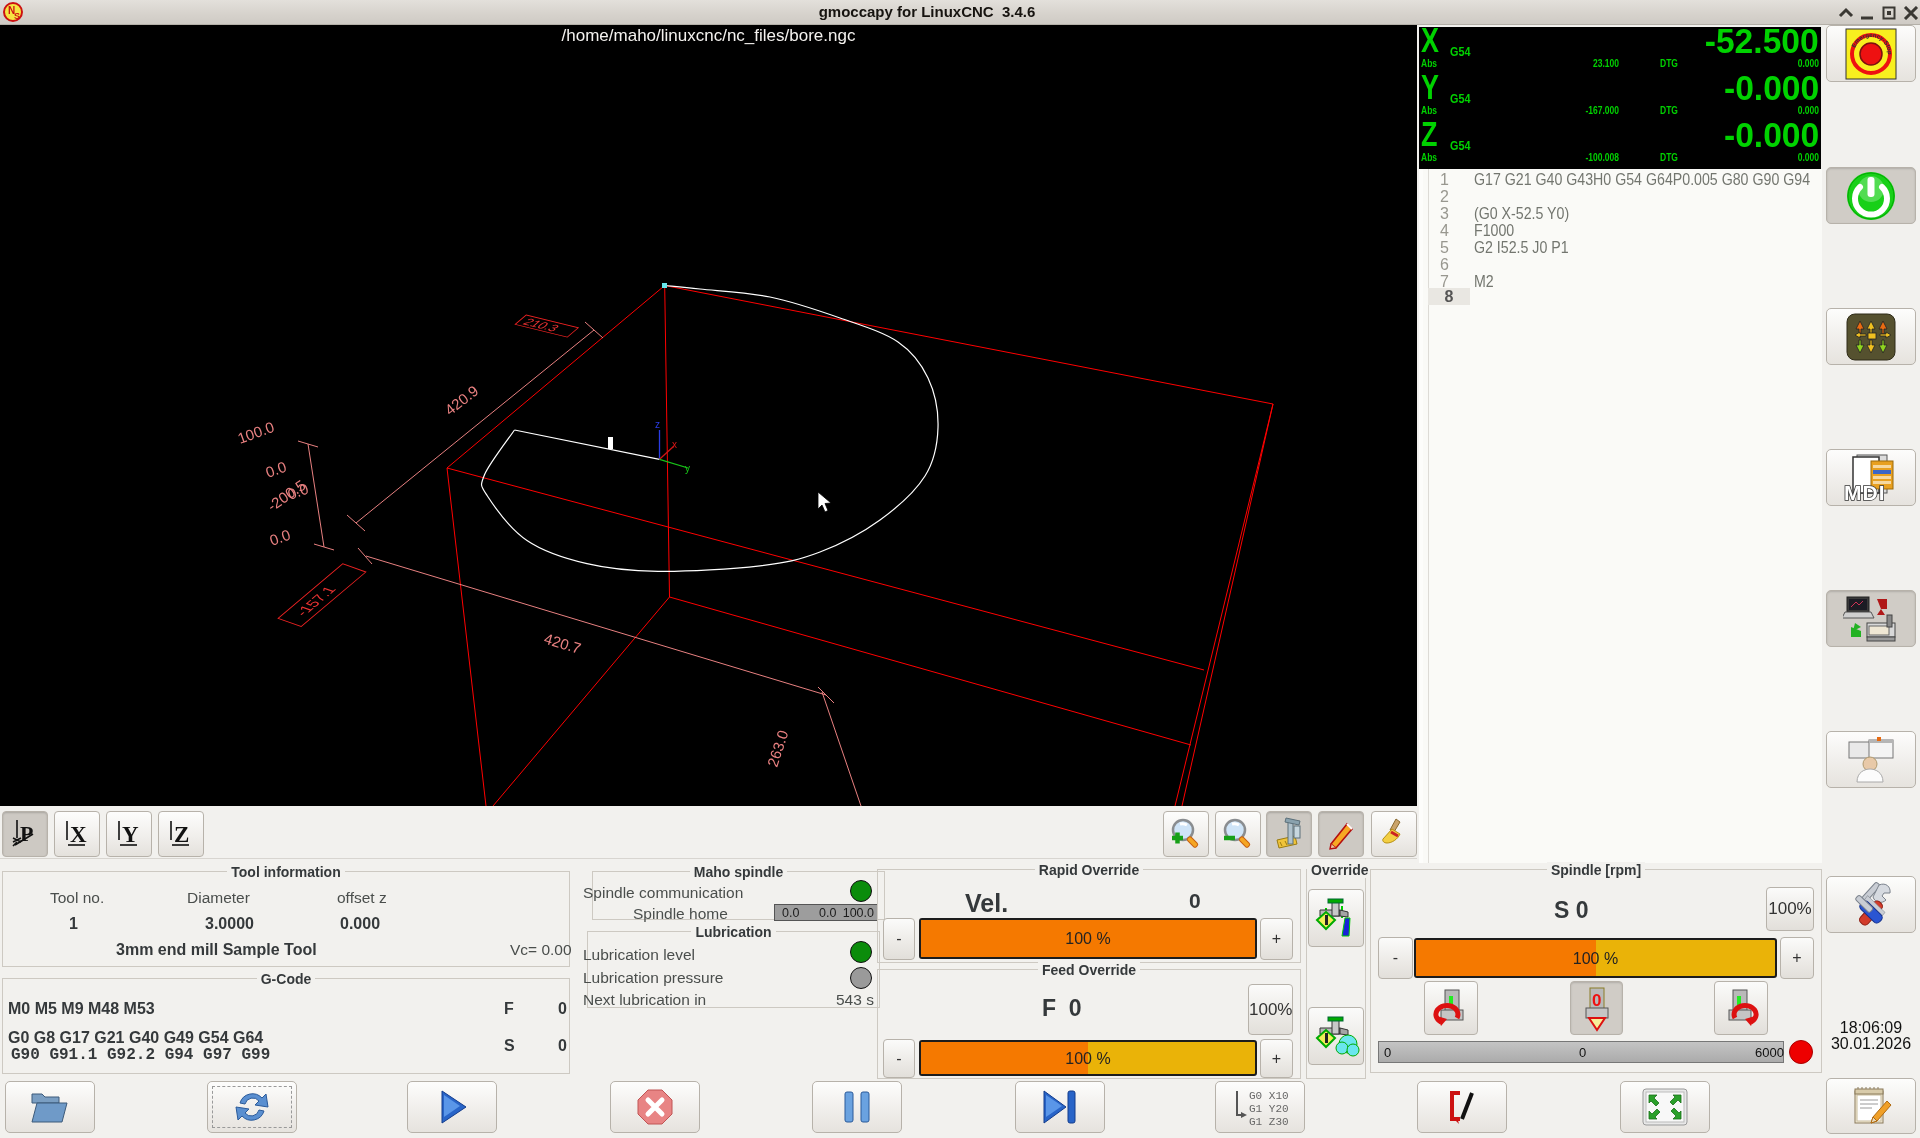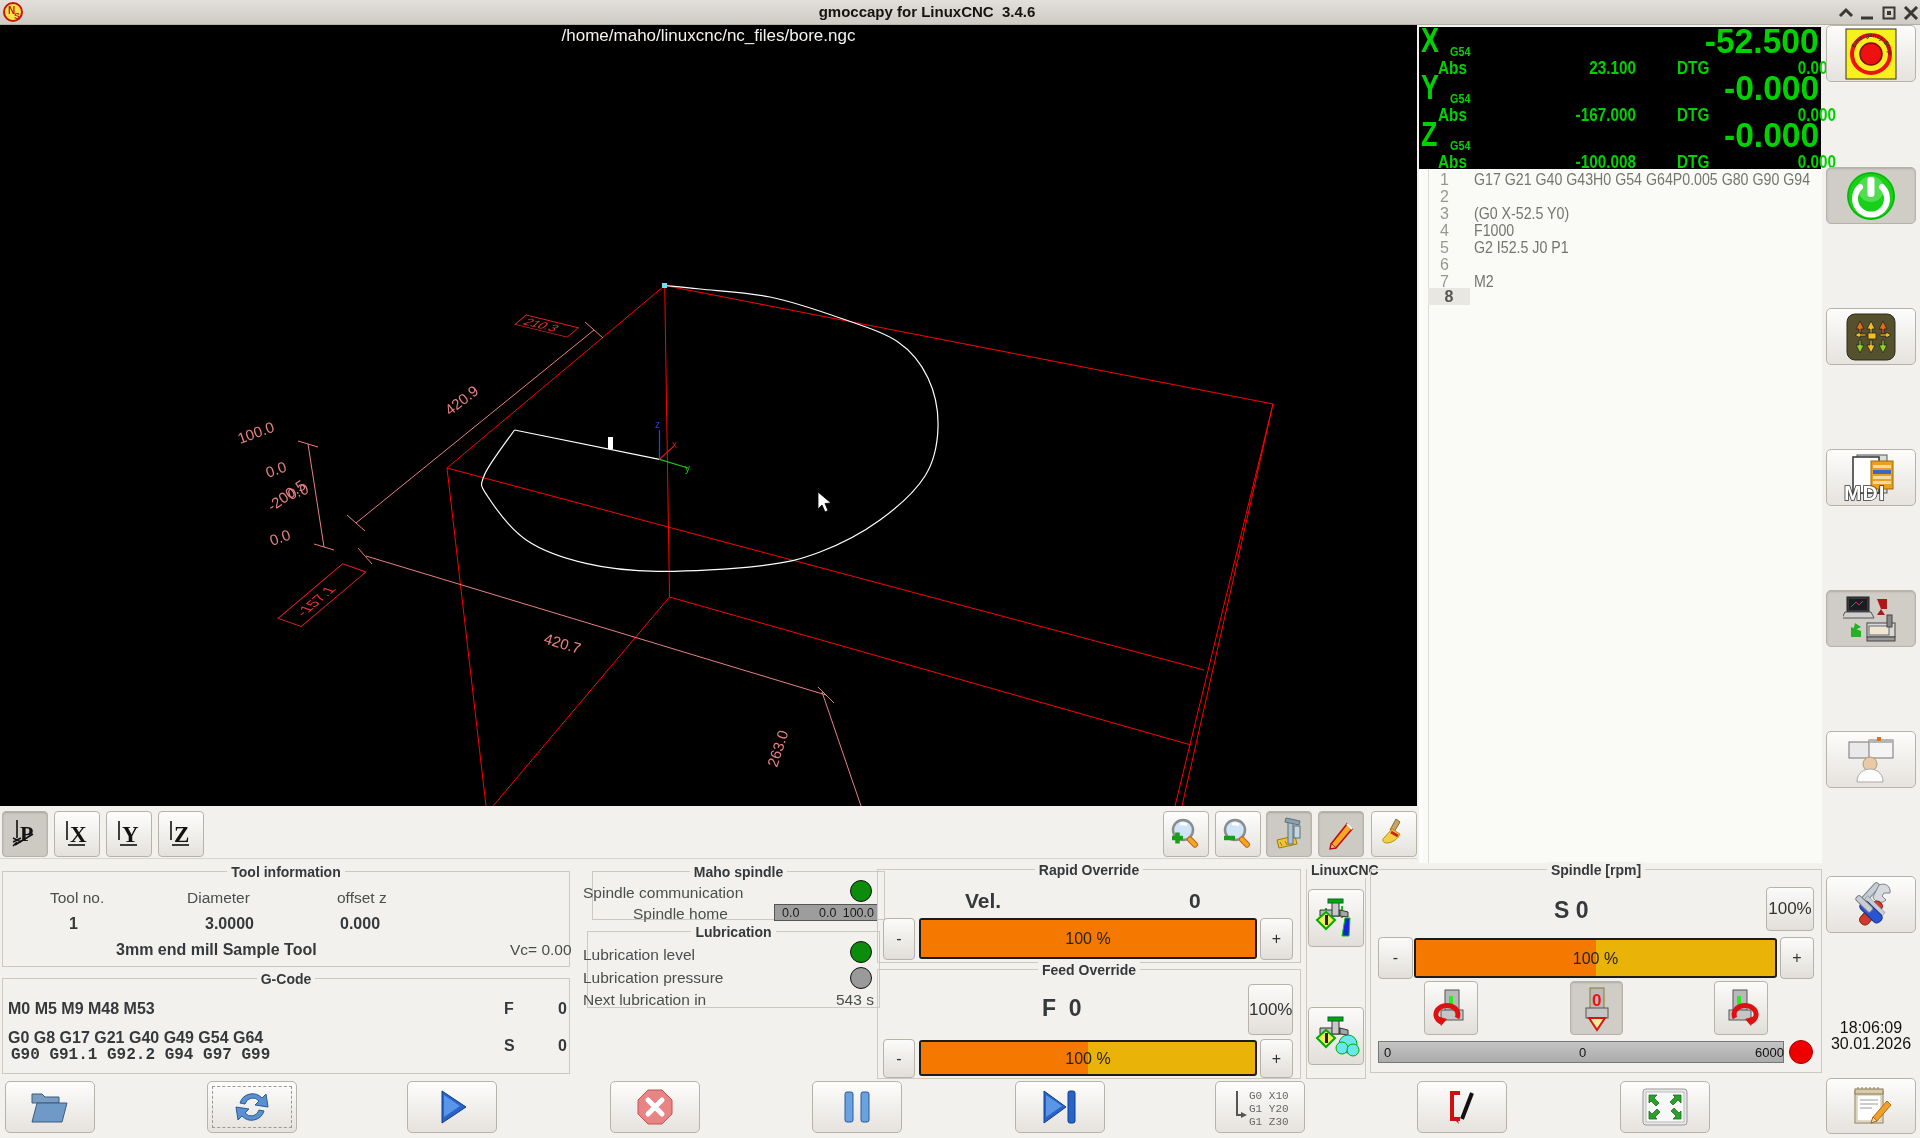--- a/index.html
+++ b/index.html
@@ -18,21 +18,21 @@
   #gfxbar { left:0; top:806px; width:1417px; height:53px; background:#f2f1ee; border-bottom:1px solid #d8d5d0;}
   .tbtn { position:absolute; top:5px; width:46px; height:46px; border:1px solid #b7b2aa; border-radius:4px;
      background:linear-gradient(#fdfdfc,#efedea 60%,#e4e1dc); }
   .tbtn.pressed { background:#cdc9c3; box-shadow:inset 0 1px 2px rgba(0,0,0,.18); }
   
   #dro { left:1419px; top:27px; width:402px; height:142px; background:#000; color:#00d200; }
   .axrow { position:absolute; left:0; width:402px; height:47px; }
   .axletter { position:absolute; left:2px; top:-7px; font-size:34.5px; font-weight:bold; transform:scaleX(.78); transform-origin:0 50%; }
   .axg54 { position:absolute; left:31px; top:16px; font-size:13.5px; font-weight:bold; transform:scaleX(.8); transform-origin:0 50%; }
   .axmain { position:absolute; right:2px; top:-7px; font-size:35px; font-weight:bold; transform:scaleX(.96); transform-origin:100% 50%;}
-  .axsub { position:absolute; left:17px; top:30px; width:402px; font-size:18px; font-weight:bold; height:16px;}
+  .axsub { position:absolute; left:0; top:30px; width:402px; font-size:10px; font-weight:bold; height:16px;}
   .axsub .abs { left:2px; transform:scaleX(.85); transform-origin:0 50%; display:inline-block;}
   .axsub .absv { position:absolute; left:55px; width:145px; text-align:right; transform:scaleX(.85); transform-origin:100% 50%; }
   .axsub .dtg { position:absolute; left:241px; transform:scaleX(.85); transform-origin:0 50%; }
   .axsub .dtgv { position:absolute; right:2px; transform:scaleX(.85); transform-origin:100% 50%; }
   
   #gcode { left:1419px; top:169px; width:403px; height:694px; background:#fafaf7; color:#73766f; border-left:4px solid #fdfdfb;}
   #gcode:before { content:""; position:absolute; left:5px; top:0; bottom:0; width:1px; background:#dddbd6; }
   .gline { position:absolute; left:0; height:17px; width:403px; line-height:17px; white-space:nowrap; font-size:16.5px;}
   .gnum { position:absolute; left:0px; width:26px; text-align:right; color:#98978f; font-size:16px;}
   .gtxt { position:absolute; left:51px; transform:scaleX(.86); transform-origin:0 50%; color:#73766f;}
@@ -332,21 +332,21 @@
   <div class="lbl" style="left:583px;top:946px;">Lubrication level</div>
   <div class="led" style="left:850px;top:941px;background:#0b8c0b;"></div>
   <div class="lbl" style="left:583px;top:969px;">Lubrication pressure</div>
   <div class="led" style="left:850px;top:967px;background:#9a9a9a;"></div>
   <div class="lbl" style="left:583px;top:991px;">Next lubrication in</div>
   <div class="lbl" style="left:836px;top:991px;">543 s</div>
 
   <div class="frame" style="left:877px;top:869px;width:424px;height:94px;">
     <div class="legend"><span>Rapid Override</span></div>
   </div>
-  <div class="blbl" style="left:965px;top:889px;font-size:21px;">Vel.</div>
+  <div class="blbl" style="left:965px;top:889px;font-size:25px;">Vel.</div>
   <div class="blbl" style="left:1189px;top:889px;font-size:21px;">0</div>
   <div class="sbtn" style="left:883px;top:918px;width:32px;height:42px;line-height:40px;">-</div>
   <div class="pbar" style="left:919px;top:918px;width:338px;height:41px;">
     <div class="pfill" style="width:100%;"></div>
     <div class="ptext" style="top:10px;">100 %</div>
   </div>
   <div class="sbtn" style="left:1260px;top:918px;width:33px;height:42px;line-height:40px;">+</div>
 
   <div class="frame" style="left:877px;top:969px;width:424px;height:110px;">
     <div class="legend"><span>Feed Override</span></div>
@@ -354,21 +354,21 @@
   <div class="blbl" style="left:1042px;top:995px;font-size:23px;">F&nbsp; 0</div>
   <div class="sbtn" style="left:1248px;top:984px;width:45px;height:51px;line-height:49px;font-size:17px;">100%</div>
   <div class="sbtn" style="left:883px;top:1039px;width:32px;height:39px;line-height:37px;">-</div>
   <div class="pbar" style="left:919px;top:1040px;width:338px;height:36px;">
     <div class="pfill" style="width:50%;"></div>
     <div class="ptext" style="top:8px;">100 %</div>
   </div>
   <div class="sbtn" style="left:1260px;top:1039px;width:33px;height:39px;line-height:37px;">+</div>
 
   <div class="frame" style="left:1306px;top:869px;width:60px;height:210px;">
-    <div class="legend"><span>LinuxCNC</span></div>
+    <div class="legend"><span>Override</span></div>
   </div>
   <div class="sbtn" style="left:1308px;top:889px;width:56px;height:58px;">
     <svg width="48" height="48" viewBox="0 0 48 48" style="margin-top:4px;">
       <g stroke="#0c0" stroke-width="2" fill="none">
           <path d="M8 18 h22 M14 14 v8 M30 12 v12"></path>
         </g>
       <path d="M8 16 h20 v6 h-20 z" fill="#b9b9b9" stroke="#333"></path>
       <rect x="20" y="8" width="7" height="14" fill="#c8c8c8" stroke="#333"></rect>
       <rect x="16" y="5" width="15" height="4" fill="#0a0" stroke="#063"></rect>
       <path d="M28 16 l8 2 v5 l-8 -1 z" fill="#a5a5a5" stroke="#333"></path>

